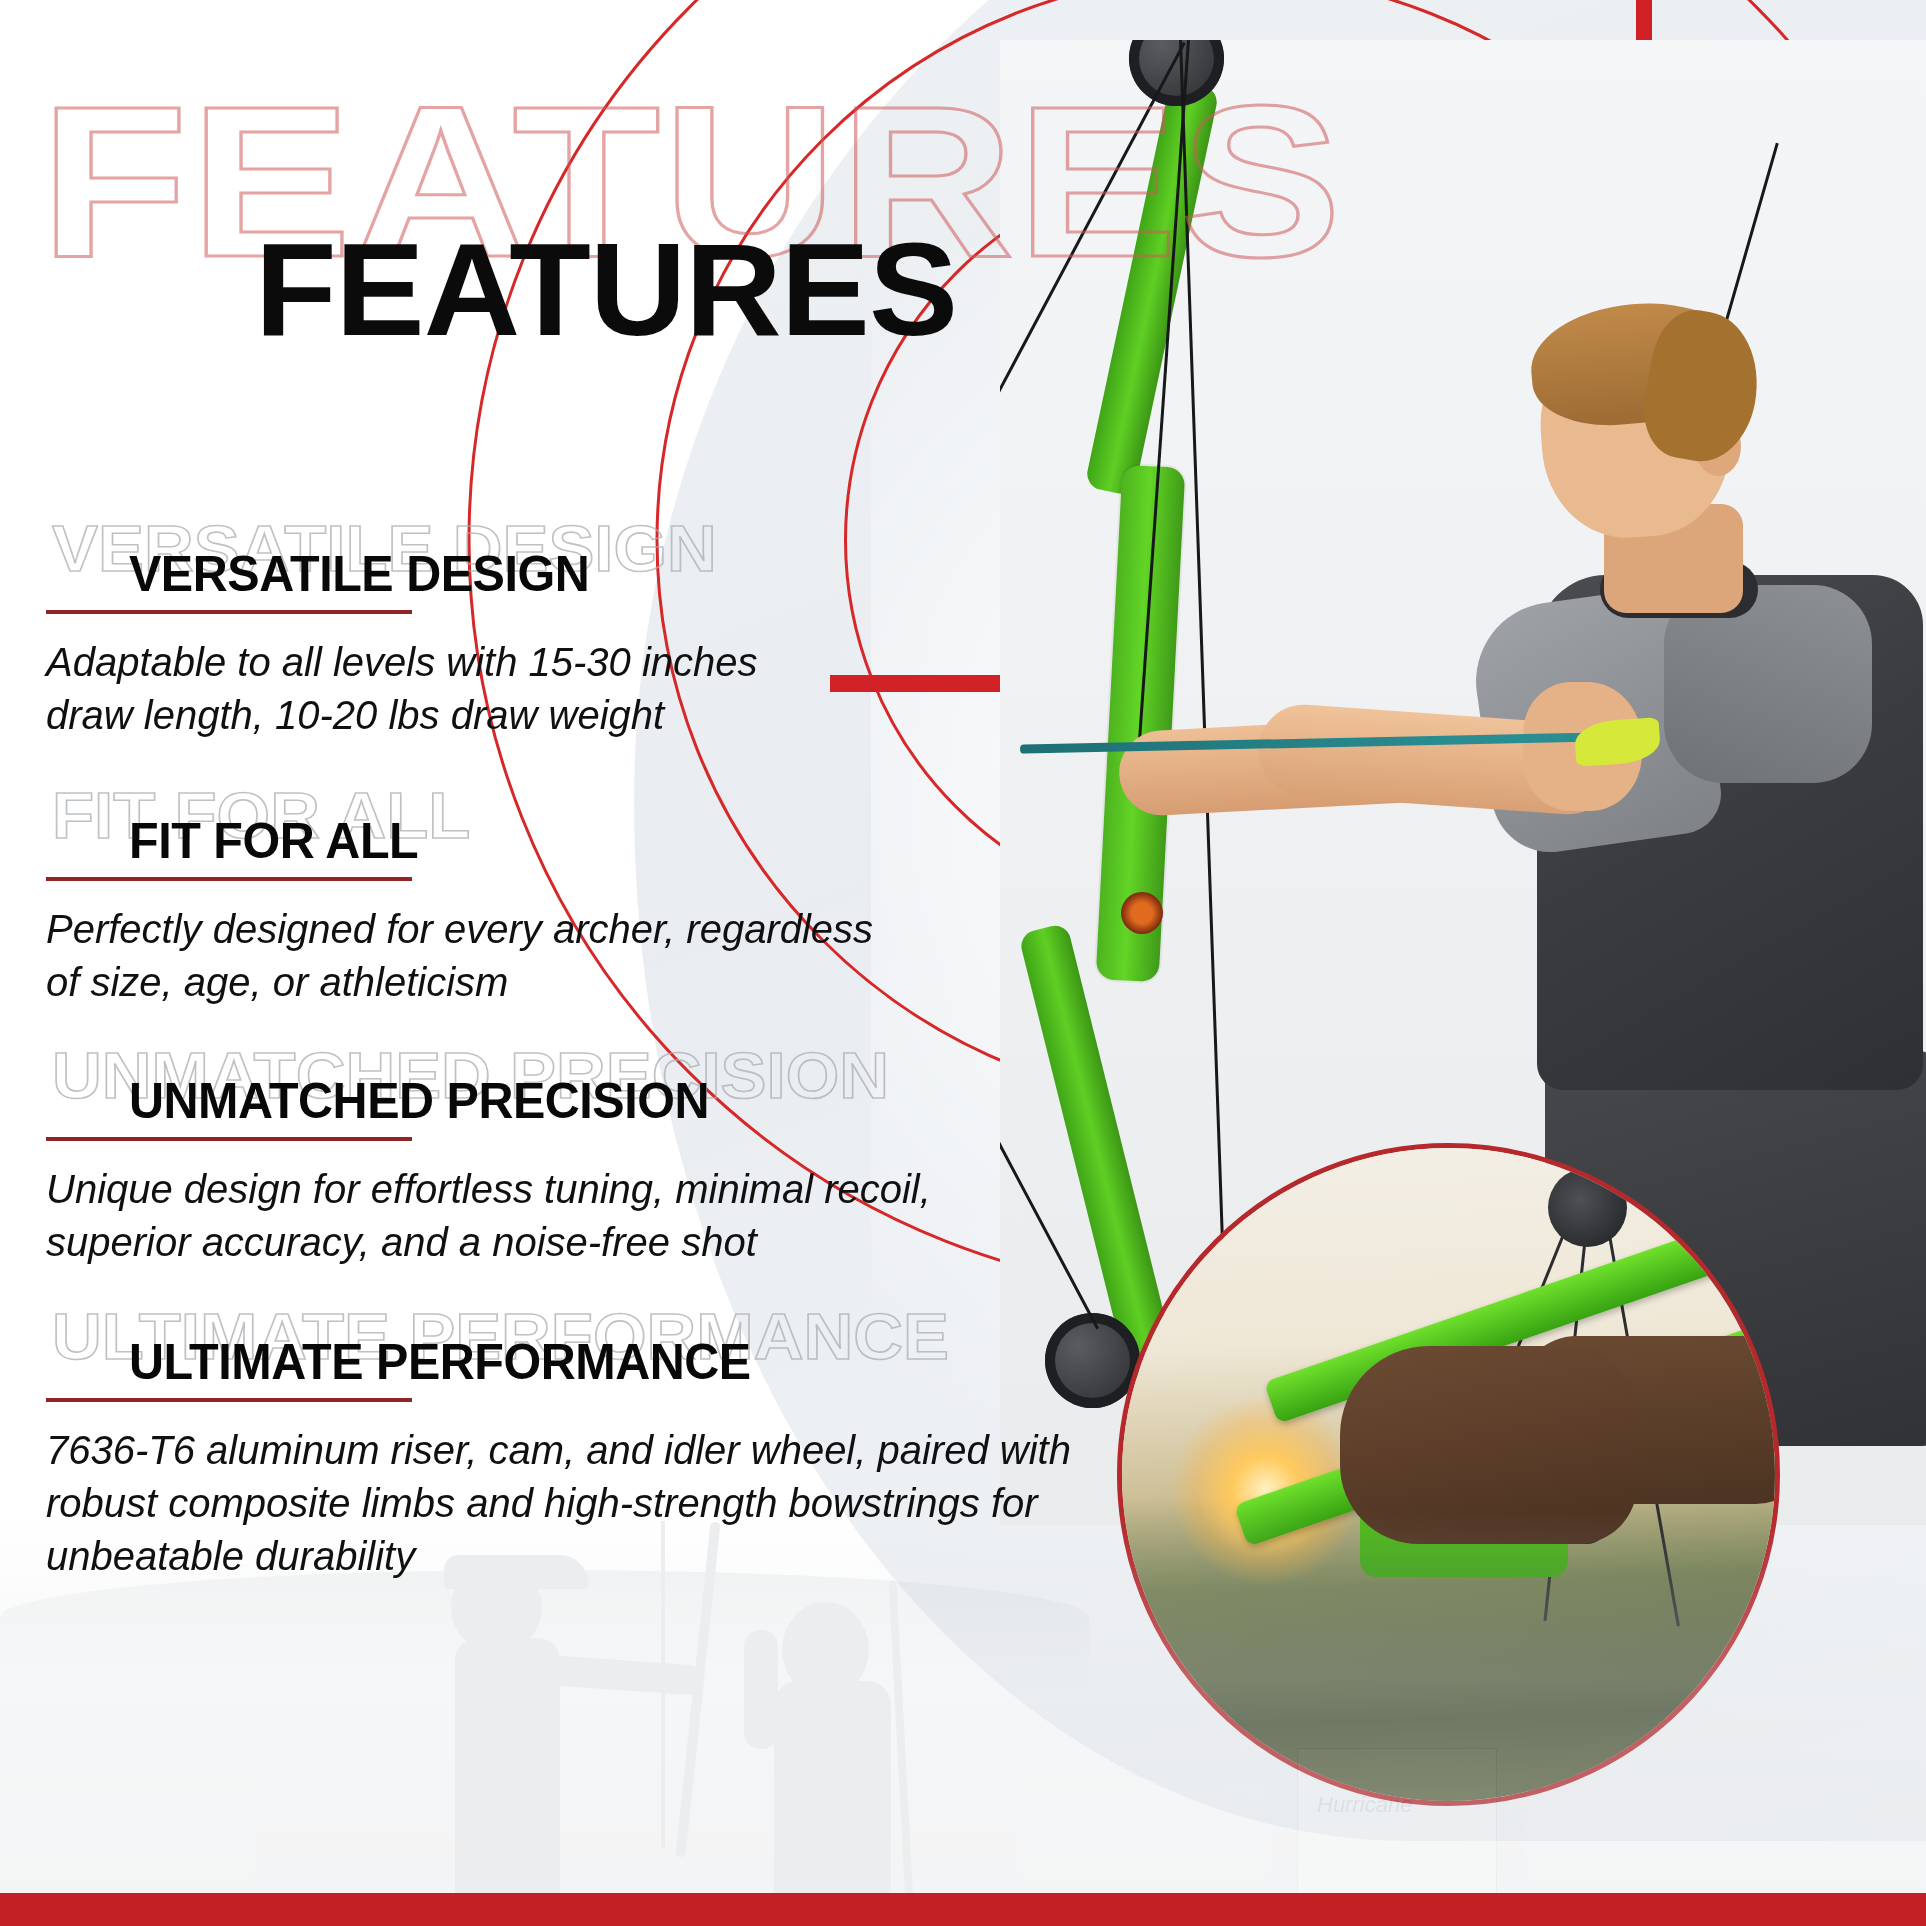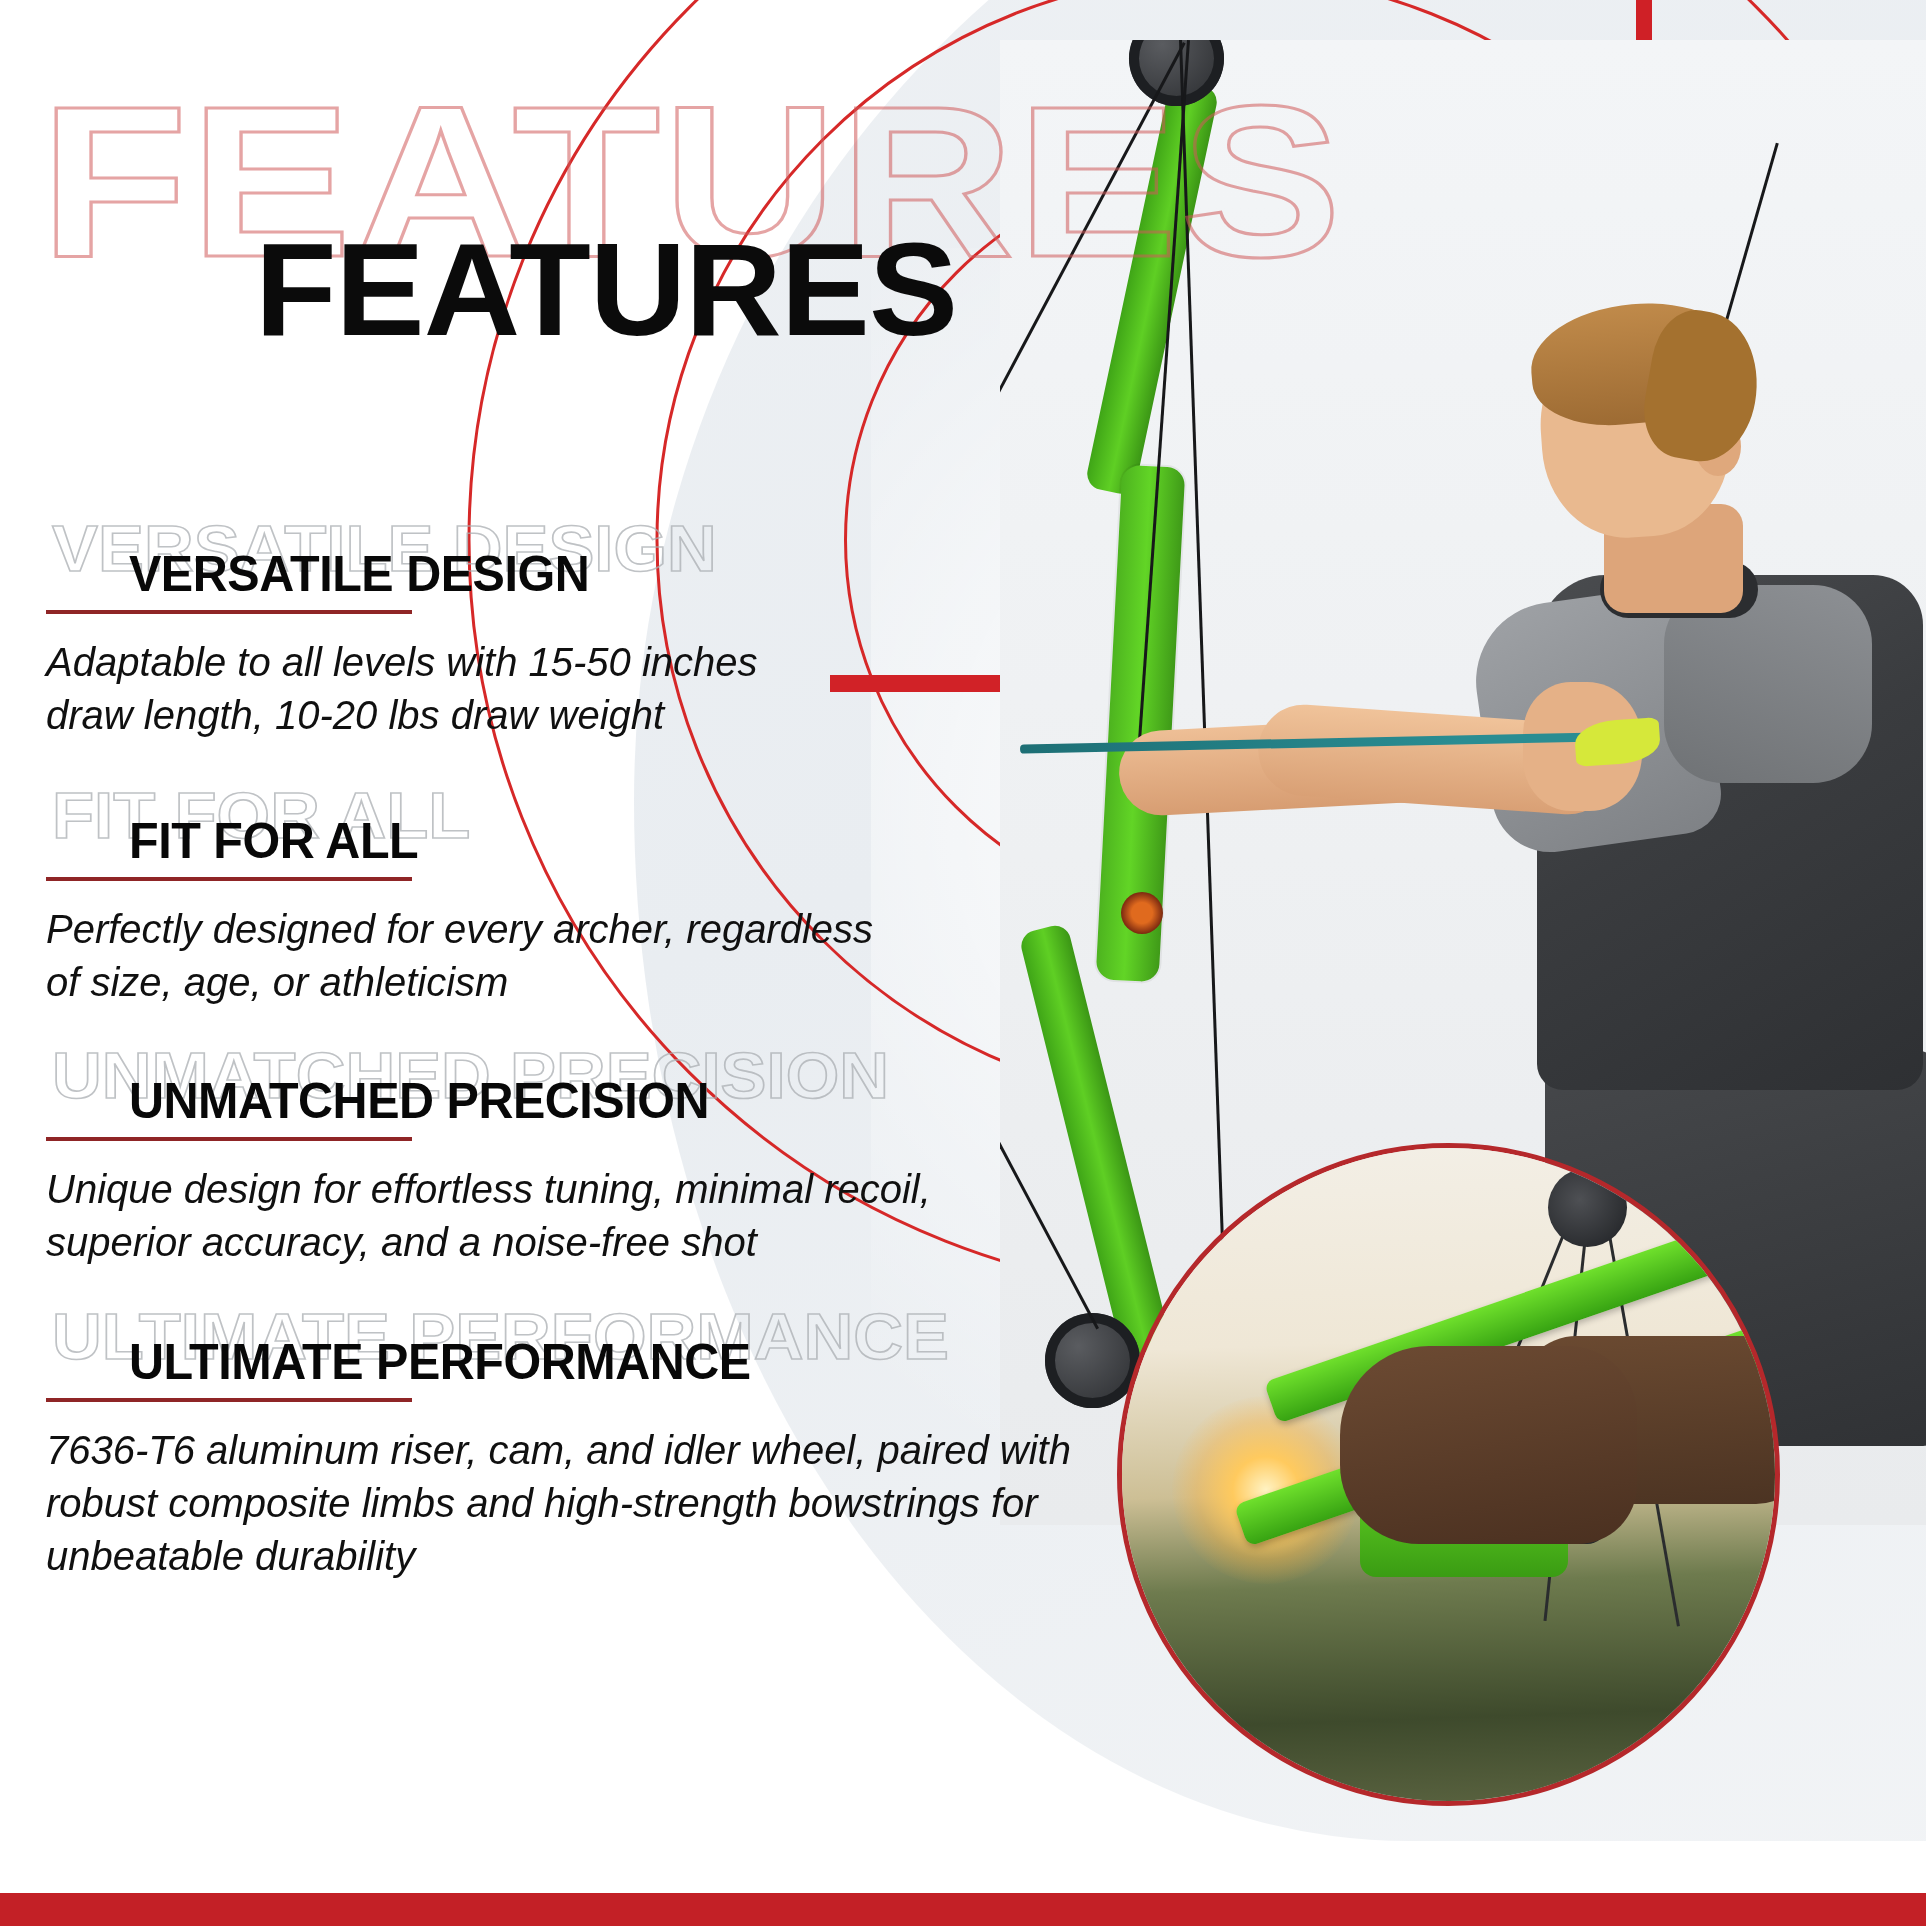--- a/index.html
+++ b/index.html
@@ -209,31 +209,50 @@
     <div class="inset-limb-label" style="left:287px;top:249px;transform:rotate(-19deg);">GENESIS</div>
     <div class="inset-limb-label" style="left:259px;top:374px;transform:rotate(-19deg);">GENESIS</div>
 
     <div class="inset-cam"></div>
     <div class="inset-grip"></div>
     <div class="inset-grip-dark"></div>
     <div class="inset-forearm"></div>
     <div class="inset-hand"></div>
   </div>
 
+  <div class="archers">
+    <div class="arch-bg"></div>
+    <div class="tree-line"></div>
+
+    <div class="sil sil-head" style="left:451px;top:51px;width:91px;height:91px;"></div>
+    <div class="sil" style="left:444px;top:44px;width:145px;height:34px;border-radius:20px 40px 6px 6px;"></div>
+    <div class="sil" style="left:455px;top:127px;width:105px;height:287px;border-radius:22px 22px 0 0;"></div>
+    <div class="sil" style="left:535px;top:149px;width:168px;height:30px;border-radius:16px;transform:rotate(4deg);"></div>
+    <div class="sil" style="left:693px;top:10px;width:10px;height:337px;border-radius:6px;transform:rotate(6deg);"></div>
+    <div class="sil" style="left:661px;top:10px;width:4px;height:327px;"></div>
+
+    <div class="sil sil-head" style="left:782px;top:91px;width:87px;height:95px;"></div>
+    <div class="sil" style="left:774px;top:170px;width:117px;height:246px;border-radius:24px 24px 0 0;"></div>
+    <div class="sil" style="left:744px;top:119px;width:34px;height:119px;border-radius:16px;"></div>
+    <div class="sil" style="left:897px;top:69px;width:8px;height:327px;border-radius:6px;transform:rotate(-3deg);"></div>
+
+    <div class="watermark"></div>
+    <div class="watermark-txt">Hurricane</div>
+  </div>
 
   <div class="ghost-title">FEATURES</div>
   <div class="main-title">FEATURES</div>
 
   <div class="features">
 
     <div class="feature" style="top:511px;">
       <div class="f-ghost">VERSATILE DESIGN</div>
       <div class="f-head">VERSATILE DESIGN</div>
       <div class="f-rule"></div>
-      <div class="f-body" style="width:762px;">Adaptable to all levels with 15-50 inches draw length, 10-20 lbs draw weight</div>
+      <div class="f-body" style="width:762px;">Adaptable to all levels with 15-30 inches draw length, 10-20 lbs draw weight</div>
     </div>
 
     <div class="feature" style="top:778px;">
       <div class="f-ghost">FIT FOR ALL</div>
       <div class="f-head">FIT FOR ALL</div>
       <div class="f-rule"></div>
       <div class="f-body" style="width:871px;">Perfectly designed for every archer, regardless of size, age, or athleticism</div>
     </div>
 
     <div class="feature" style="top:1038px;">

